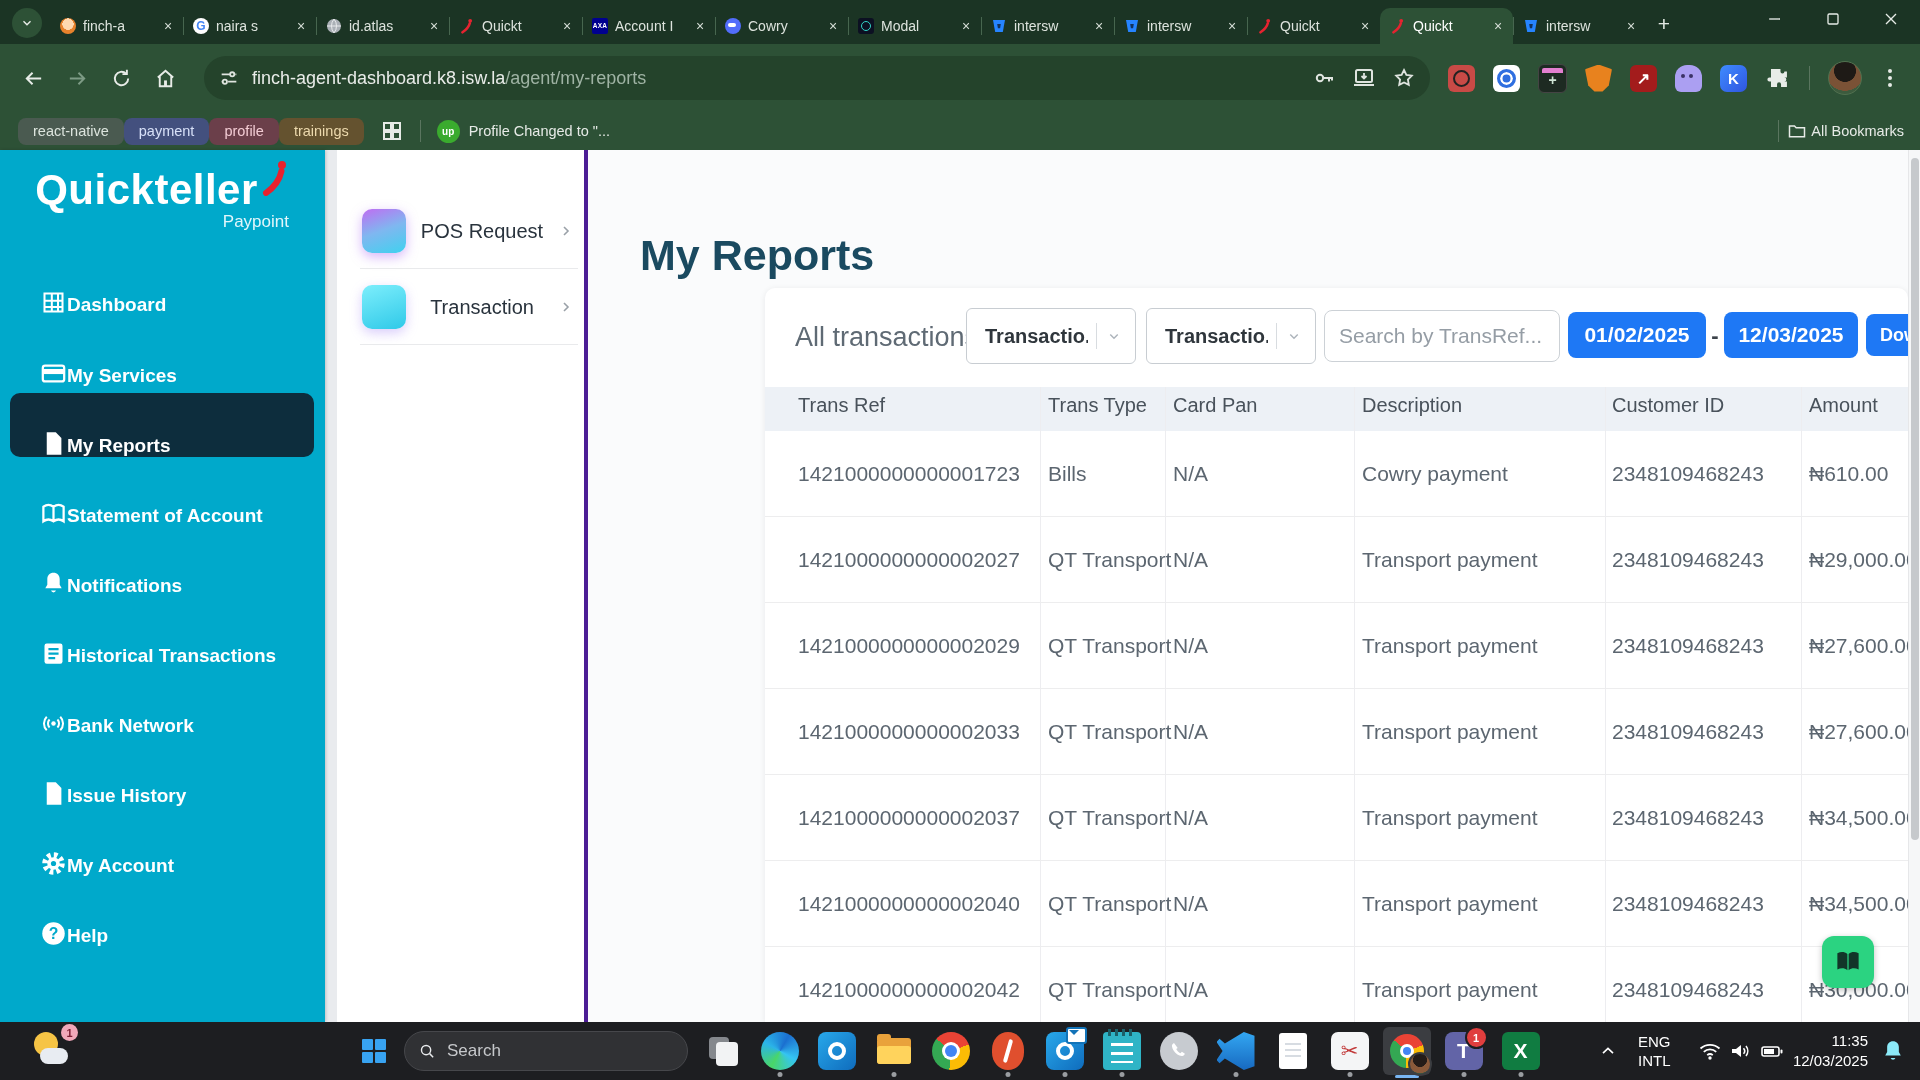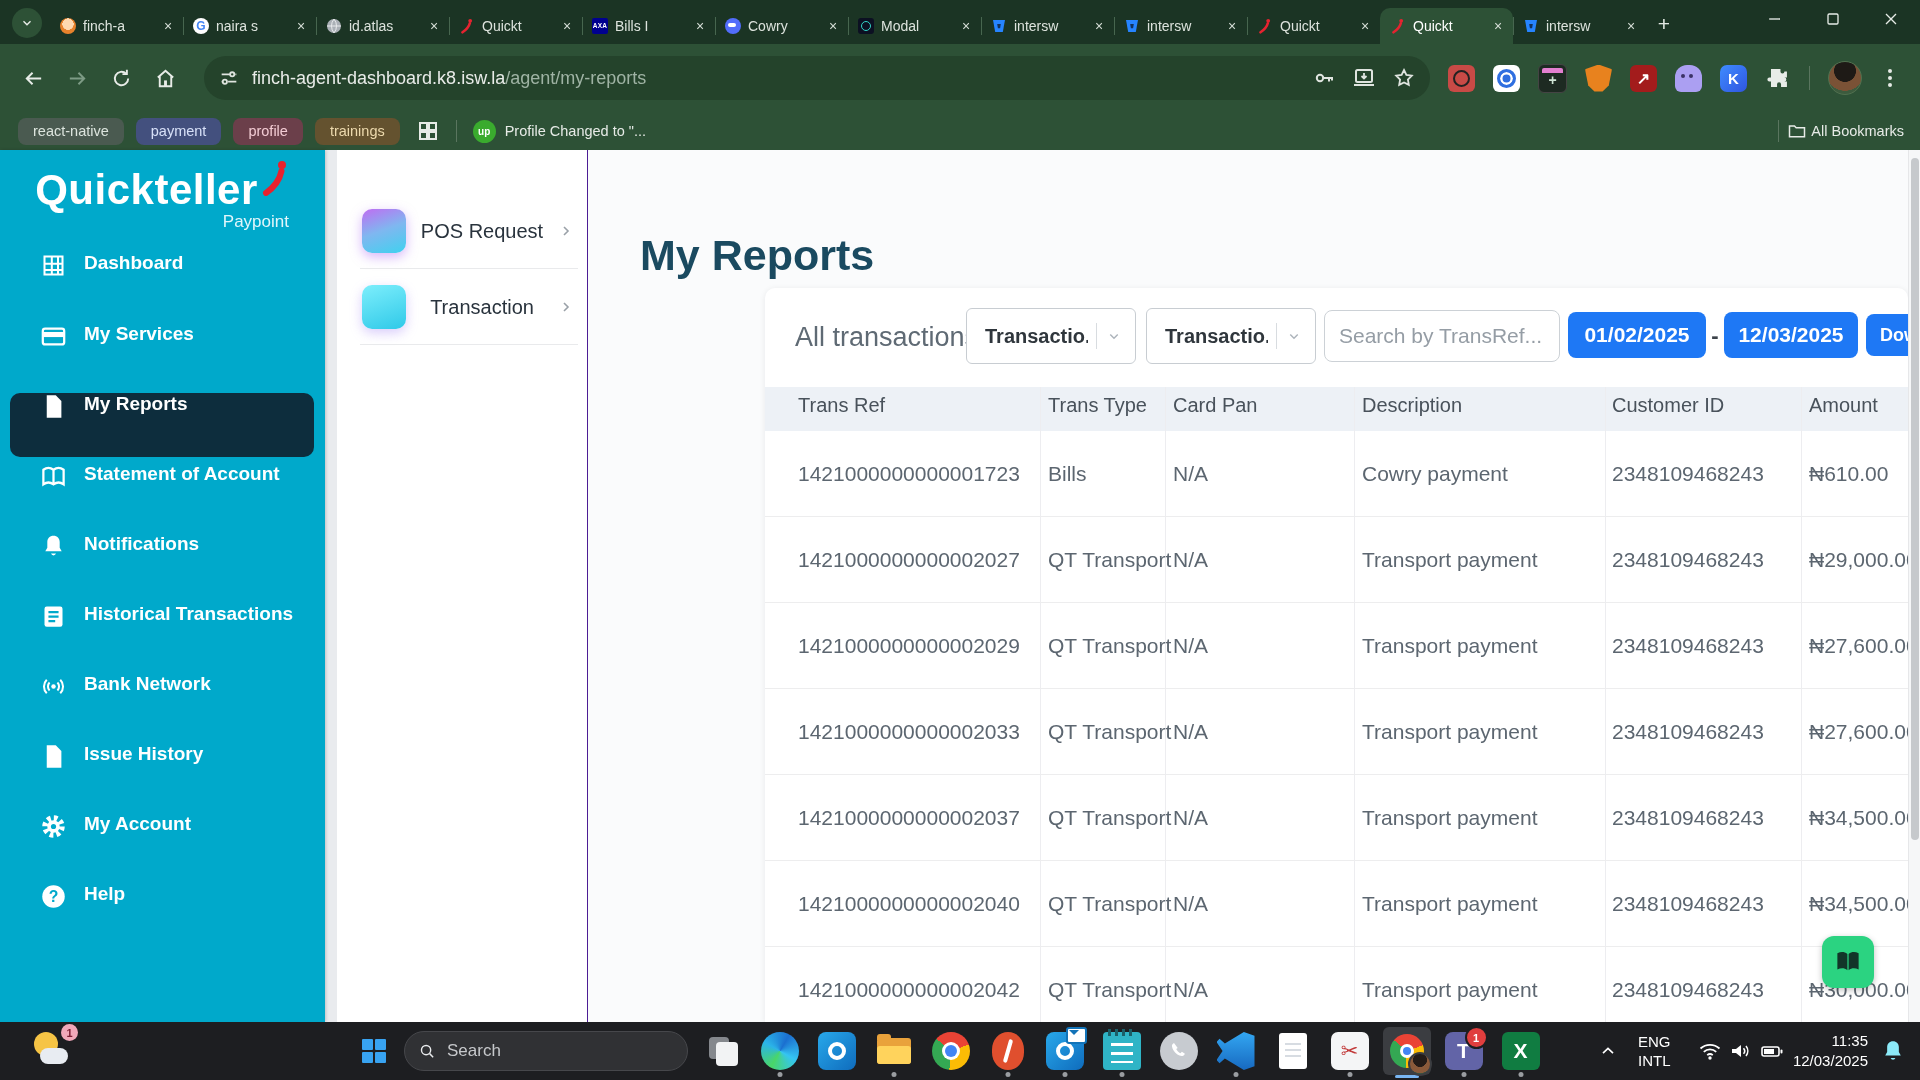--- a/index.html
+++ b/index.html
@@ -62,26 +62,26 @@
   #allbk{position:absolute;right:16px;top:0;height:38px;display:flex;align-items:center;gap:4px;color:#e7ebe7;font-size:14.5px;}
   
   #page{position:absolute;left:0;top:150px;width:1920px;height:872px;background:#e9ebee;}
   
   #sidebar{position:absolute;left:0;top:0;width:325px;height:872px;background:#00a9cb;box-shadow:1px 0 3px rgba(0,0,0,.18);}
   #brand{position:absolute;left:0;top:16px;width:325px;text-align:center;color:#fff;}
   #brand .row1{display:flex;align-items:flex-start;justify-content:center;gap:2px;}
   #brand .bname{font-size:42px;font-weight:bold;letter-spacing:.5px;}
   #brand .bmark{width:30px;height:36px;margin-top:-6px;}
   #brand .bsub{font-size:17px;color:#e2f6fb;margin:-2px 36px 0 0;text-align:right;}
-  .navitem{position:absolute;left:0;width:325px;height:64px;display:flex;align-items:flex-start;gap:17px;padding-left:40px;box-sizing:border-box;color:#fff;font-weight:bold;font-size:19px;cursor:default;}
+  .navitem{position:absolute;left:0;width:325px;height:64px;display:flex;align-items:flex-end;padding-left:40px;box-sizing:border-box;color:#fff;font-weight:bold;font-size:19px;cursor:default;}
   .navitem .nic{width:27px;height:27px;flex:none;display:flex;}
   .navitem .nic svg{width:27px;height:27px;}
   .navitem.active{left:10px;width:304px;padding-left:30px;background:#0d2d3d;border-radius:10px;}
   
-  #submenu{position:absolute;left:337px;top:0;width:251px;height:872px;background:#fff;border-right:1px solid #4c1d95;box-sizing:border-box;}
+  #submenu{position:absolute;left:337px;top:0;width:251px;height:872px;background:#fff;border-right:4px solid #4c1d95;box-sizing:border-box;}
   .subitem{position:absolute;left:0;width:251px;height:76px;display:flex;align-items:center;box-sizing:border-box;padding:0 14px 0 25px;}
   .subitem .bline{position:absolute;left:23px;right:10px;bottom:0;height:1px;background:#e9eaec;}
   .tile{width:44px;height:44px;border-radius:10px;flex:none;}
   .tile.pos-gradient{background:linear-gradient(160deg,#c06df2 0%,#7fb7f0 48%,#3fd2ef 100%);box-shadow:0 4px 12px rgba(176,110,245,.5);}
   .tile.cyan-gradient{background:linear-gradient(160deg,#7deefc 0%,#2fc9e8 100%);box-shadow:0 4px 12px rgba(160,130,245,.4);}
   .subitem .slbl{flex:1;text-align:center;font-size:20px;color:#29333d;}
   .subitem .chev{width:16px;height:16px;flex:none;}
   
   #main{position:absolute;left:588px;top:0;width:1320px;height:872px;background:#fafbfc;}
   #pagetitle{position:absolute;left:52px;top:52px;font-size:43px;font-weight:bold;color:#1a4a60;}
@@ -206,21 +206,21 @@
             </svg>
           </span>
           <span class="lbl">Quickt</span>
           <span class="x">×</span>
         </div>
         <div class="tab">
           <span class="sep"></span>
           <span class="fav">
             <span class="fvc" style="background:#00008f;border-radius:2px;color:#fff;font-size:6.5px;font-weight:bold;line-height:16px;text-align:center;letter-spacing:.3px">AXA</span>
           </span>
-          <span class="lbl">Bills I</span>
+          <span class="lbl">Account I</span>
           <span class="x">×</span>
         </div>
         <div class="tab">
           <span class="sep"></span>
           <span class="fav">
             <span class="fvc" style="border-radius:50%;background:#526dfb;position:relative">
               <span style="position:absolute;left:3px;top:5px;width:8px;height:4px;border-radius:2px;background:#fff"></span>
             </span>
           </span>
           <span class="lbl">Cowry</span>
@@ -371,21 +371,21 @@
       <span id="avatarbtn"></span>
       <span class="kebab">
           <i></i>
           <i></i>
           <i></i>
         </span>
     </div>
   </div>
 
   <div id="bookmarksbar">
-    <span id="bmgroups" style="display:flex;gap:12px;">
+    <span id="bmgroups" style="display:flex;">
         <span class="chip" style="background: rgb(74, 90, 80); color: rgb(220, 228, 221);">react-native</span>
         <span class="chip" style="background: rgb(67, 80, 126); color: rgb(215, 224, 248);">payment</span>
         <span class="chip" style="background: rgb(107, 63, 74); color: rgb(243, 204, 212);">profile</span>
         <span class="chip" style="background: rgb(100, 82, 47); color: rgb(236, 217, 173);">trainings</span>
       </span>
     <svg class="gridic" viewBox="0 0 24 24">
         <path d="M4 4h7v7H4zM13 4h7v7h-7zM4 13h7v7H4zM13 13h7v7h-7z" fill="none" stroke="#e7ebe7" stroke-width="2"></path>
       </svg>
     <span class="vsep"></span>
     <span style="display:flex;align-items:center;gap:9px;">

